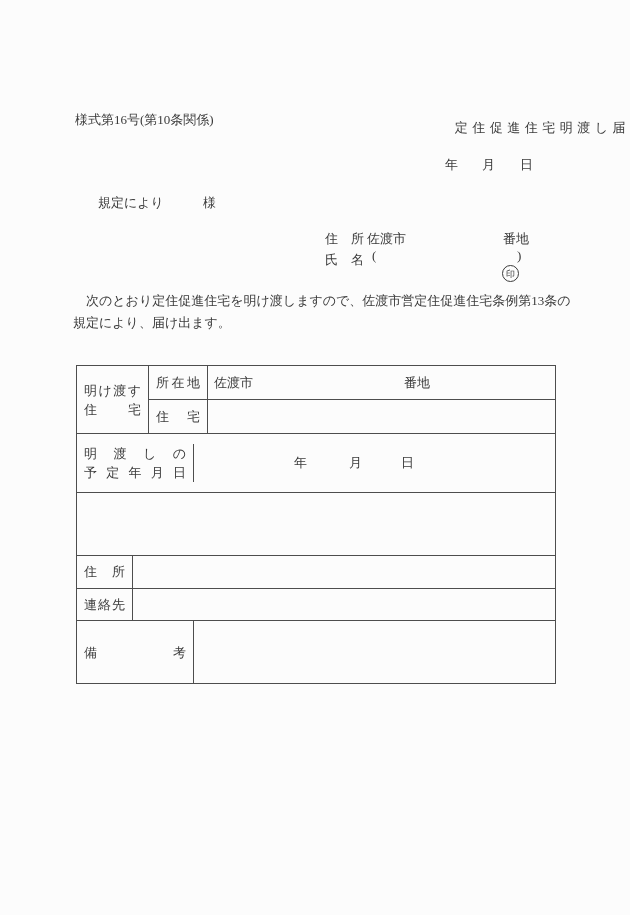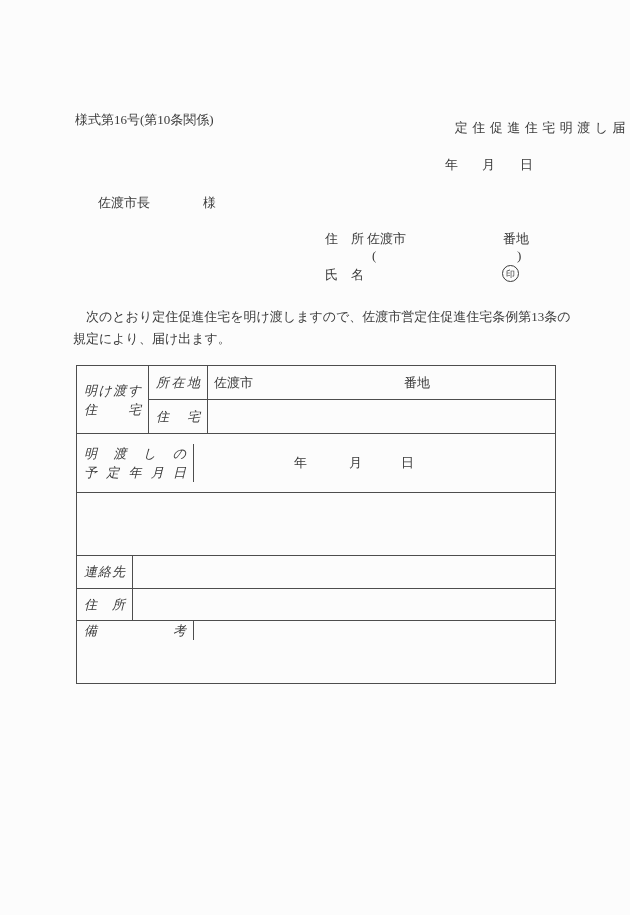--- a/index.html
+++ b/index.html
@@ -10,77 +10,77 @@
     color:#3a3a3a;
     font-size:13px;
   }
   .page { position:relative; width:630px; height:915px; overflow:hidden; background:#fcfcfc; }
   .abs { position:absolute; white-space:nowrap; }
   .title {
     position:absolute; left:0; top:119px; width:630px;
     text-align:right; letter-spacing:4.5px; padding-left:4px; box-sizing:border-box;
   }
   .body-text {
-    position:absolute; left:73px; top:306px; width:520px;
+    position:absolute; left:73px; top:290px; width:520px;
     white-space:pre-line; line-height:22px;
   }
   .seal {
     display:inline-block; width:17px; height:17px;
     border:1px solid #3a3a3a; border-radius:50%;
     font-size:9px; line-height:16px; text-align:center;
     box-sizing:border-box;
   }
   
   .ftable {
     position:absolute; left:76px; top:365px; width:480px;
     border:1px solid #4d4d4d; box-sizing:border-box;
     background:#fcfcfc;
   }
   .ftable * { box-sizing:border-box; }
   .trow { display:flex; border-bottom:1px solid #4d4d4d; align-items:stretch; }
   .trow:last-child { border-bottom:none; }
   .lcell {
     border-right:1px solid #4d4d4d;
     display:flex; flex-direction:column; justify-content:center;
-    padding:0 7px; flex-shrink:0;font-style:italic;
+    padding:0 7px; flex-shrink:0;
   }
   .jline { width:100%; text-align:justify; text-align-last:justify; line-height:19px; }
   .subcol { display:flex; flex-direction:column; flex:1; }
   .subrow { display:flex; border-bottom:1px solid #4d4d4d; flex:1; }
   .subrow:last-child { border-bottom:none; }
   .ccell { flex:1; display:flex; align-items:center; }
   .w72 { width:72px; } .w117 { width:117px; } .w61 { width:61px; }
   .w59 { width:59px; } .w56 { width:56px; }
   .h68 { height:68px; } .h59 { height:59px;align-items:center; } .h63 { height:63px; }
-  .h65 { height:65px; } .h62 { height:62px;flex-direction:column; }
+  .h65 { height:65px; } .h62 { height:62px; }
 </style>
 </head>
 <body>
 
 <div class="page">
 
   <div class="abs" style="left:75px; top:87px;margin-top:24px;">様式第16号(第10条関係)</div>
 
   <div class="title">定住促進住宅明渡し届</div>
 
   <span class="abs" style="left:445px; top:156px;">年</span>
   <span class="abs" style="left:482px; top:156px;">月</span>
   <span class="abs" style="left:520px; top:156px;">日</span>
 
-  <span class="abs" style="left:98px; top:194px;">佐渡市長</span>
+  <span class="abs" style="left:98px; top:194px;">規定により</span>
   <span class="abs" style="left:203px; top:194px;">様</span>
 
   <span class="abs" style="left:325px; top:230px;text-align:right;">住　所</span>
   <span class="abs" style="left:367px; top:230px;">佐渡市</span>
   <span class="abs" style="left:503px; top:230px;">番地</span>
 
   <span class="abs" style="left:372px; top:248px;">(</span>
   <span class="abs" style="left:517px; top:248px;">)</span>
 
-  <span class="abs" style="left:325px; top:266px;">氏　名</span>
+  <span class="abs" style="left:325px; top:251px;">氏　名</span>
   <span class="abs seal" style="left:502px; top:265px;">印</span>
 
   <div class="body-text">　次のとおり定住促進住宅を明け渡しますので、佐渡市営定住促進住宅条例第13条の
 規定により、届け出ます。</div>
 
   <div class="ftable">
 
     <div class="trow h68">
       <div class="lcell w72">
         <div class="jline">明け渡す</div>
@@ -118,27 +118,27 @@
     </div>
 
     <div class="trow h63">
       <div class="ccell"></div>
     </div>
 
     <div class="trow h65">
       <div class="subcol">
         <div class="subrow">
           <div class="lcell w56">
-            <div class="jline">連絡先</div>
+            <div class="jline">住所</div>
           </div>
           <div class="ccell"></div>
         </div>
         <div class="subrow">
           <div class="lcell w56">
-            <div class="jline">住所</div>
+            <div class="jline">連絡先</div>
           </div>
           <div class="ccell"></div>
         </div>
       </div>
     </div>
 
     <div class="trow h62">
       <div class="lcell w117">
         <div class="jline">備考</div>
       </div>

